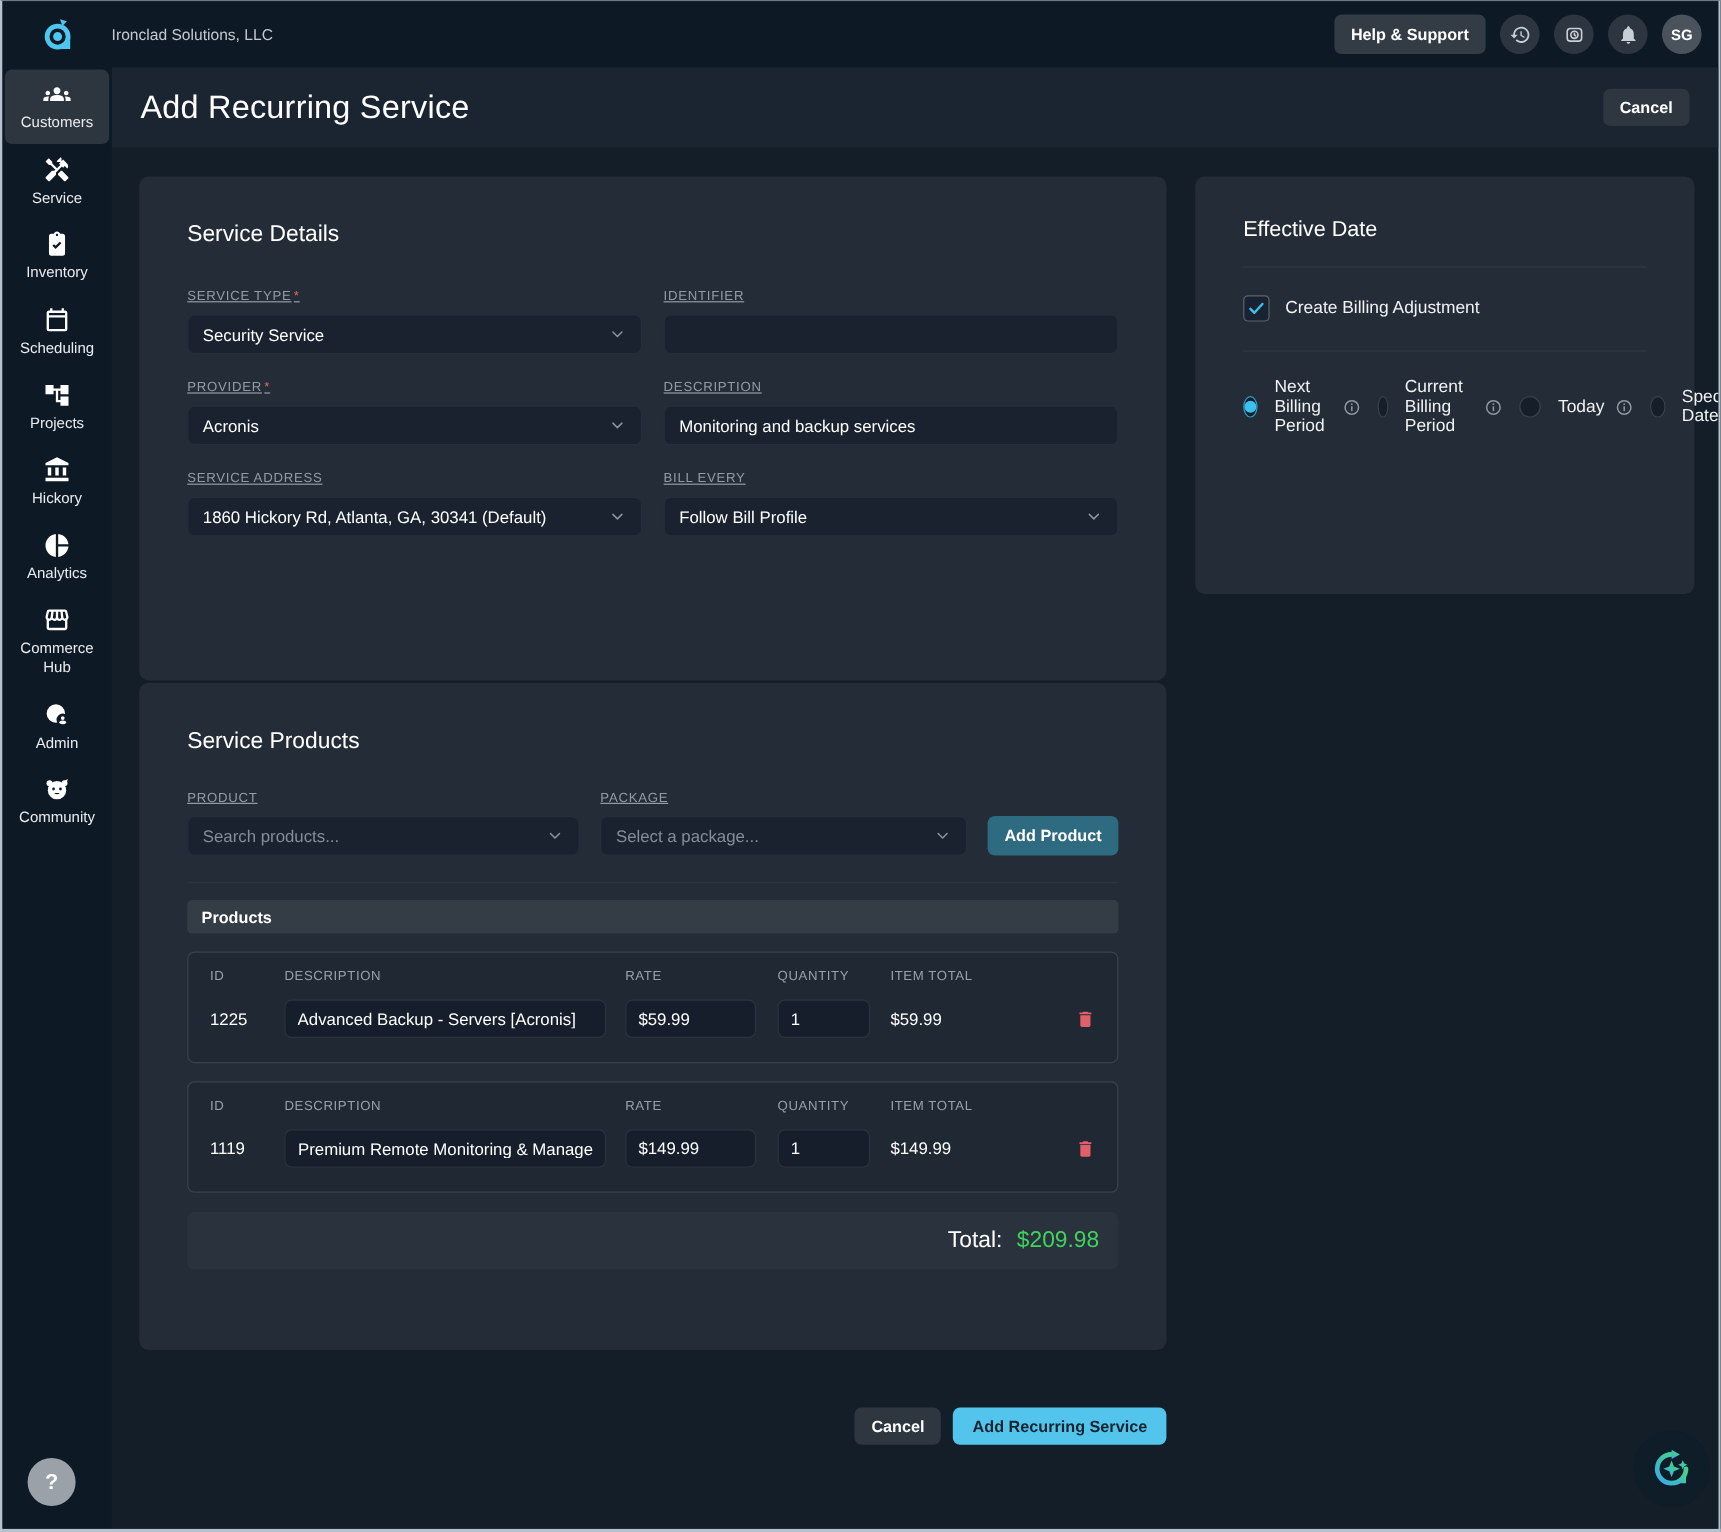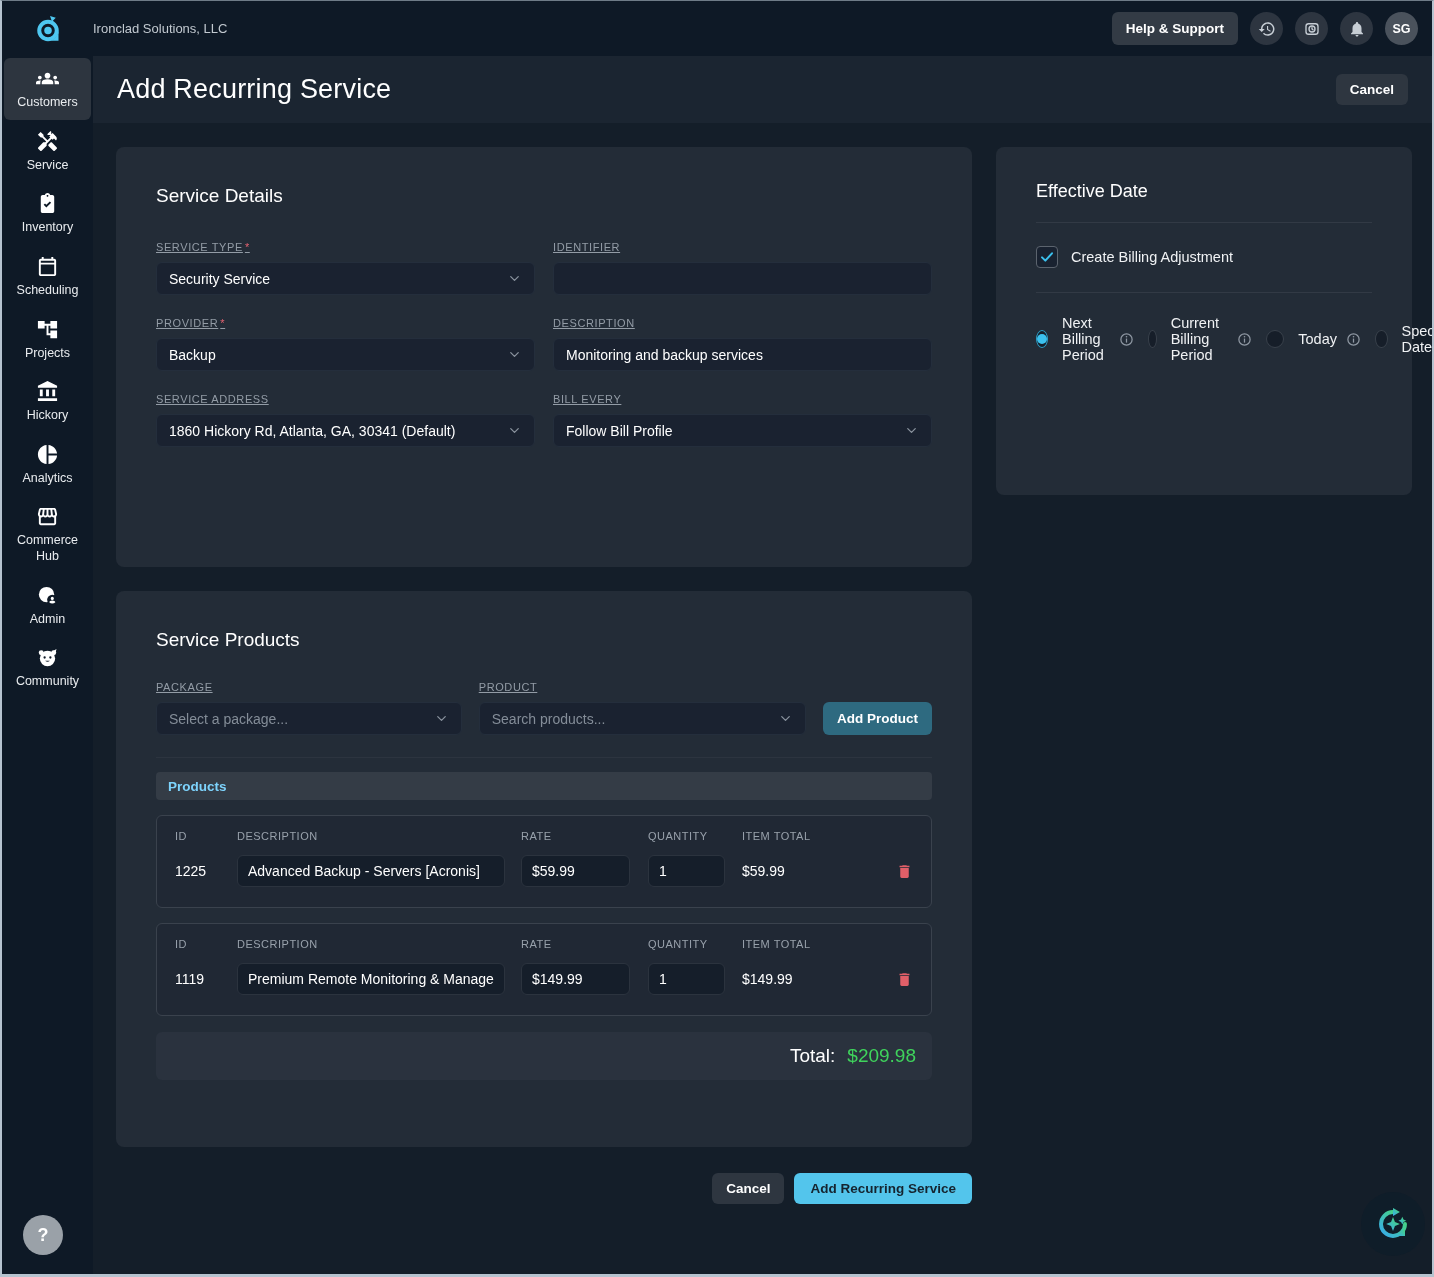--- a/index.html
+++ b/index.html
@@ -59,21 +59,21 @@
     background:#2e3640; color:#fff; font-weight:bold; font-size:13.5px;
     padding:8px 14px; border-radius:6px; border:none; cursor:pointer;
   }
   .page-header .btn-gray{ margin-left:auto; }
 
   .panel{ position:absolute; background:#232c37; border-radius:8px; }
   .panel-title{ color:#fff; font-size:19px; font-weight:400; }
 
   #panel-service-details{ left:23px; top:91px; width:856px; height:420px; padding:38px 40px; }
   #panel-effective-date { left:903px; top:91px; width:416px; height:348px; padding:34px 40px; }
-  #panel-service-products{ left:23px; top:535px; width:856px; height:556px; padding:38px 40px; }
+  #panel-service-products{ left:23px; top:513px; width:856px; height:556px; padding:38px 40px; }
 
   
   .fields-grid{ display:grid; grid-template-columns:1fr 1fr; column-gap:18px; margin-top:34px; }
   .field{ margin-bottom:22px; }
   .field-label{
     display:block; color:#939ca6; font-size:11px; letter-spacing:.6px;
     text-transform:uppercase; margin-bottom:9px;text-decoration:underline;
   }
   .req{ color:#e36270; margin-left:2px; }
   .select, .text-input{
@@ -110,21 +110,21 @@
   
   .controls-row{ display:flex; gap:17px; margin-top:30px; align-items:flex-end; }
   .ctrl{ display:flex; flex-direction:column; }
   .btn-teal{
     background:#2e6a80; color:#fff; font-weight:bold; font-size:13.5px;
     height:33px; padding:0 14px; border-radius:6px; border:none; cursor:pointer; white-space:nowrap;
   }
   .products-sep{ border:none; border-top:1px solid #2c343f; margin:22px 0 14px 0; }
   .products-bar{
     height:28px; background:#343c46; border-radius:4px; display:flex; align-items:center;
-    padding:0 12px; color:#7dd3fc; font-size:13.5px; font-weight:bold;
+    padding:0 12px; color:#ffffff; font-size:13.5px; font-weight:bold;
   }
   .row-card{
     margin-top:15px; border:1px solid #3a424d; background:#202834; border-radius:6px;
     padding:14px 18px 20px 18px;
   }
   .row-grid{
     display:grid; grid-template-columns:62px 284px 127px 94px 1fr 28px; align-items:center;
   }
   .col-head{ color:#98a1ab; font-size:11px; letter-spacing:.5px; padding-bottom:13px; }
   .cell-text{ color:#fff; font-size:14px; }
@@ -321,21 +321,21 @@
               </span>
           </div>
         </div>
         <div class="field">
           <span class="field-label">IDENTIFIER</span>
           <input class="text-input" type="text" value="" style="">
         </div>
         <div class="field">
           <span class="field-label"><span>PROVIDER</span><span class="req">*</span></span>
           <div class="select">
-            <span>Backup</span>
+            <span>Acronis</span>
             <span class="chev">
                 <svg viewBox="0 0 24 24" width="15" height="15">
                   <path d="M6 9l6 6 6-6" stroke="currentColor" stroke-width="2" fill="none" stroke-linecap="round" stroke-linejoin="round"></path>
                 </svg>
               </span>
           </div>
         </div>
         <div class="field">
           <span class="field-label">DESCRIPTION</span>
           <input class="text-input" type="text" value="Monitoring and backup services" style="">
@@ -423,35 +423,35 @@
               </svg>
             </span>
         </div>
       </div>
     </section>
 
     <section class="panel" id="panel-service-products">
       <h2 class="panel-title">Service Products</h2>
 
       <div class="controls-row">
+        <div class="ctrl" style="width:334px;">
+          <span class="field-label">PRODUCT</span>
+          <div class="select">
+            <span class="ph">Search products...</span>
+            <span class="chev">
+                <svg viewBox="0 0 24 24" width="15" height="15">
+                  <path d="M6 9l6 6 6-6" stroke="currentColor" stroke-width="2" fill="none" stroke-linecap="round" stroke-linejoin="round"></path>
+                </svg>
+              </span>
+          </div>
+        </div>
         <div class="ctrl" style="width:312px;">
           <span class="field-label">PACKAGE</span>
           <div class="select">
             <span class="ph">Select a package...</span>
-            <span class="chev">
-                <svg viewBox="0 0 24 24" width="15" height="15">
-                  <path d="M6 9l6 6 6-6" stroke="currentColor" stroke-width="2" fill="none" stroke-linecap="round" stroke-linejoin="round"></path>
-                </svg>
-              </span>
-          </div>
-        </div>
-        <div class="ctrl" style="width:334px;">
-          <span class="field-label">PRODUCT</span>
-          <div class="select">
-            <span class="ph">Search products...</span>
             <span class="chev">
                 <svg viewBox="0 0 24 24" width="15" height="15">
                   <path d="M6 9l6 6 6-6" stroke="currentColor" stroke-width="2" fill="none" stroke-linecap="round" stroke-linejoin="round"></path>
                 </svg>
               </span>
           </div>
         </div>
         <button class="btn-teal">Add Product</button>
       </div>
 

